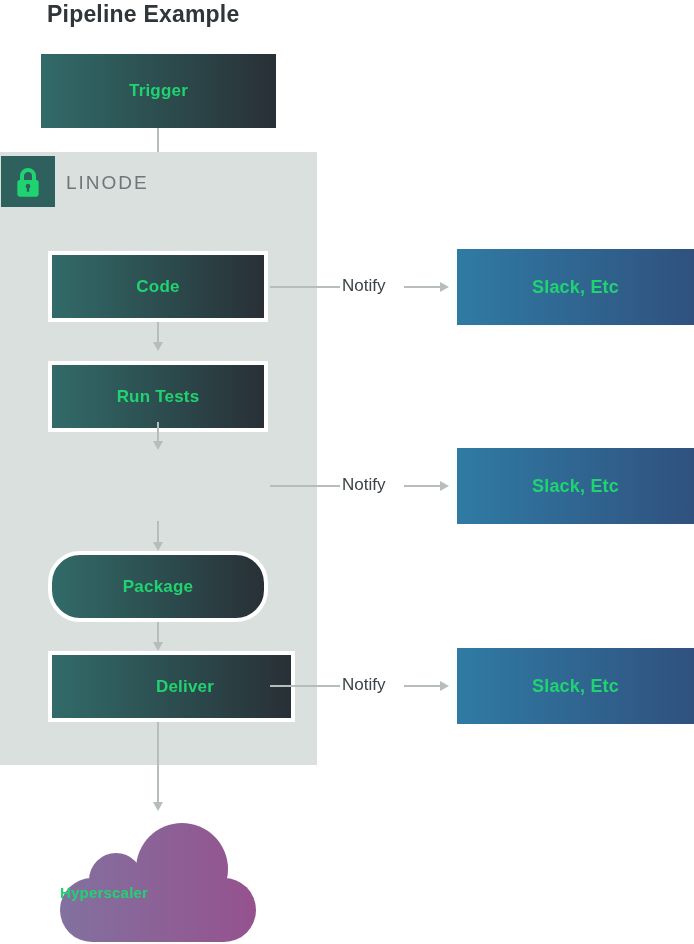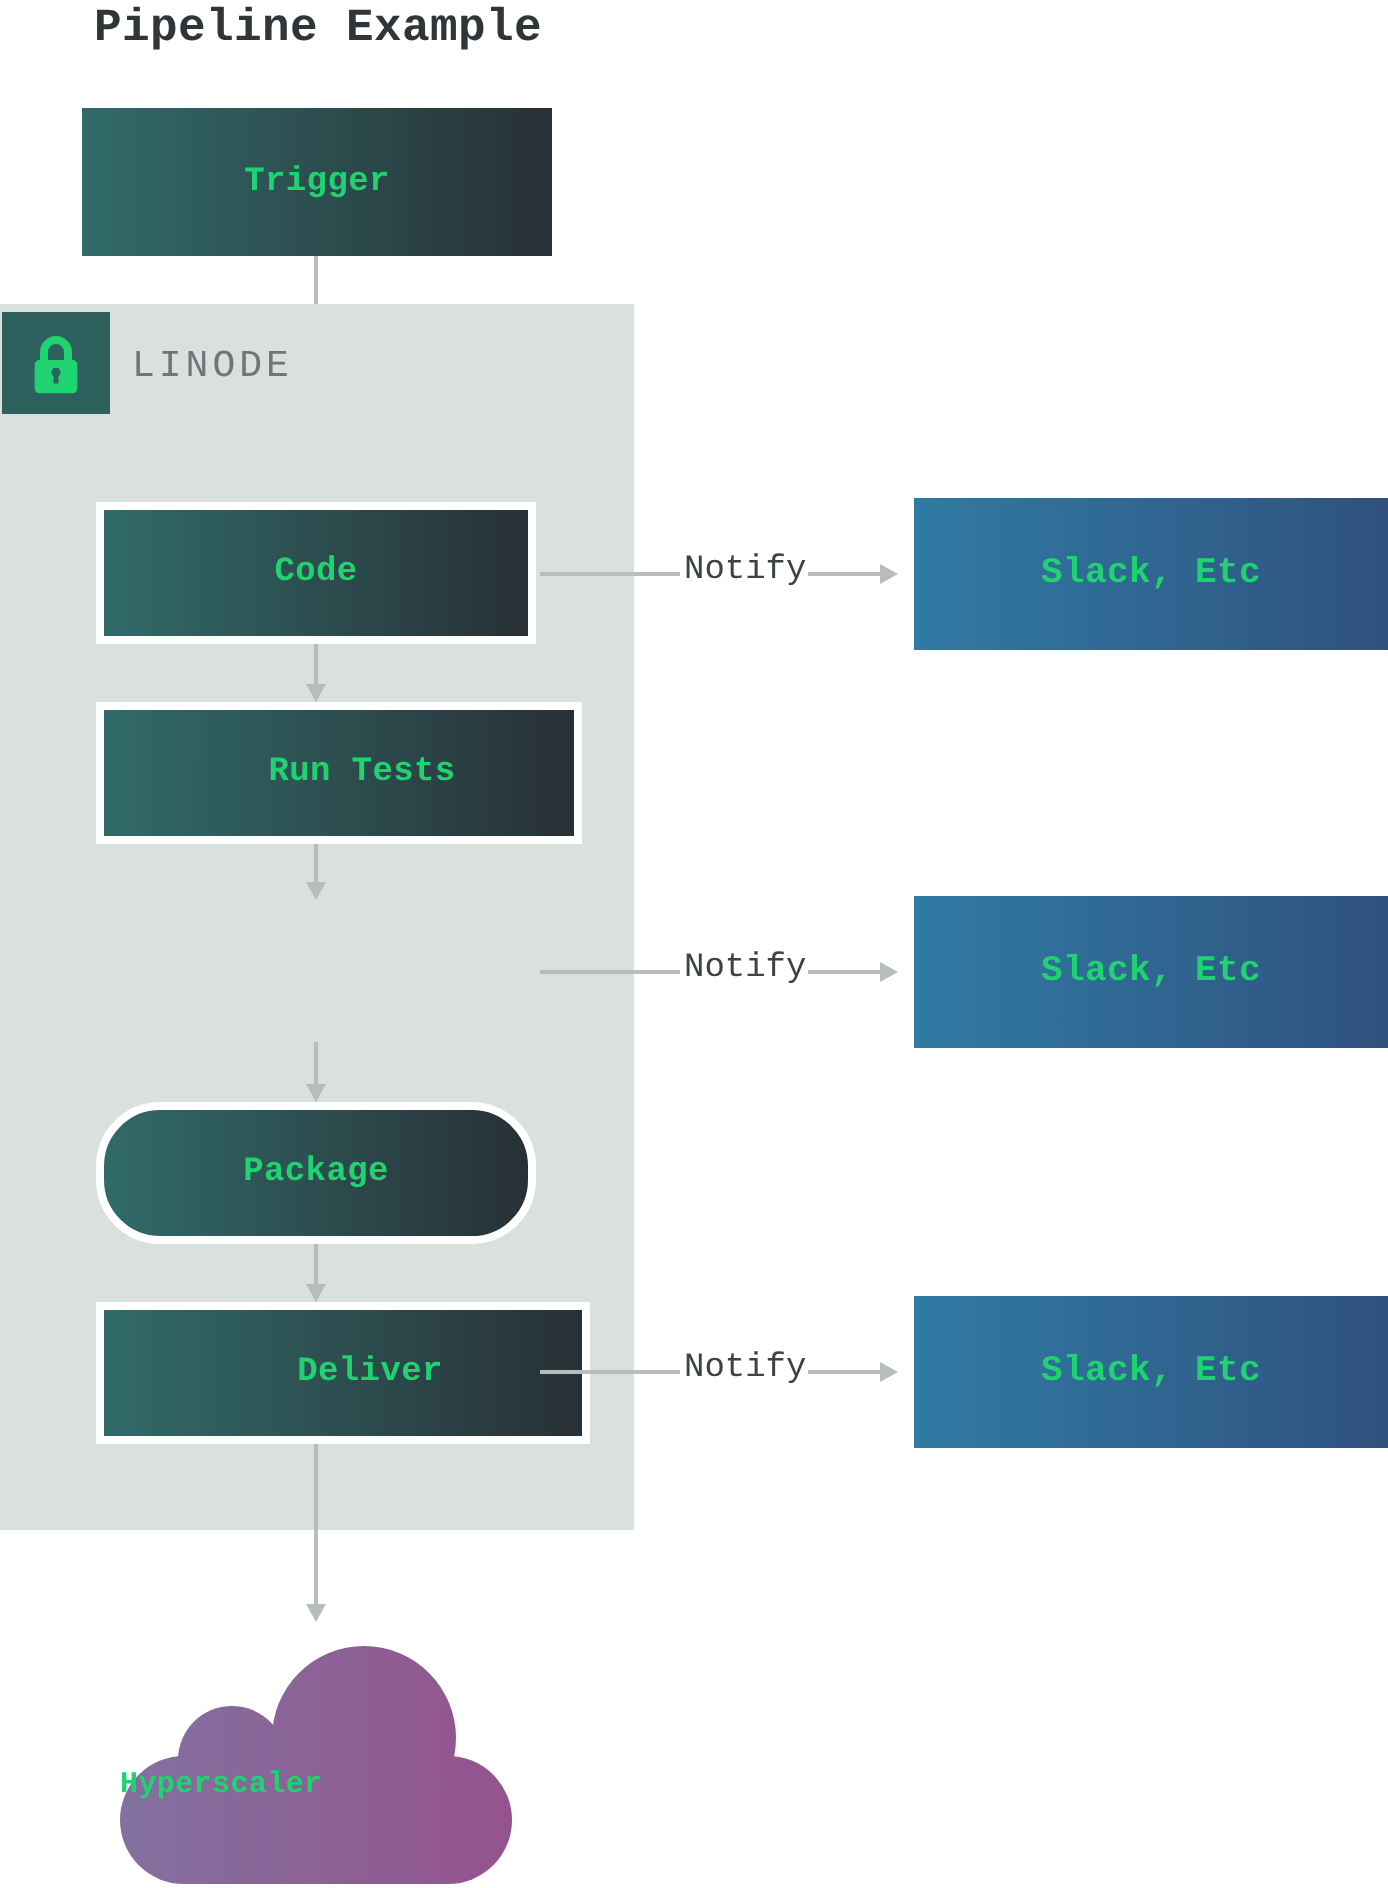--- a/index.html
+++ b/index.html
@@ -1,18 +1,18 @@
 <!DOCTYPE html>
 <html style="--green: #1fd470; --title_color: #2f3538; --label_color: #3c4246; --linode_color: #6e7679; --container_bg: #d9e0dd; --lock_bg: #2e605e; --box_start: #316b69; --box_end: #283036; --slack_start: #2f7ba4; --slack_end: #30517e; --cloud_start: #82719f; --cloud_end: #95528e; --line: #b7bdba;"><head>
 <meta charset="utf-8">
 <style>
   html,body{margin:0;padding:0;background:#fff;}
   .page{
     position:relative;width:694px;height:944px;background:#fff;overflow:hidden;
-    font-family:Liberation Mono, monospace;
+    font-family:Liberation Sans, sans-serif;
   }
   .title{
     position:absolute;left:47px;top:1px;margin:0;
     font-size:23px;font-weight:bold;color:var(--title_color,#2f3538);
     letter-spacing:0.2px;
   }
   .gradient-box{
     position:absolute;display:flex;align-items:center;justify-content:center;
     background:linear-gradient(90deg,var(--box_start,#316b69),var(--box_end,#283036));
   }
@@ -83,21 +83,21 @@
       <rect x="4" y="11" width="16" height="12.5" rx="1.8" fill="#1fd470"></rect>
       <circle cx="12" cy="15.6" r="1.7" fill="#2e605e"></circle>
       <rect x="11.1" y="16.2" width="1.8" height="3.6" fill="#2e605e"></rect>
     </svg>
   </div>
   <div class="linode-label">LINODE</div>
 
   <div class="gradient-box stage" style="top:251px;">
     <span class="lbl">Code</span>
   </div>
-  <div class="gradient-box stage" style="top:351px;padding-left:23px;">
+  <div class="gradient-box stage" style="top:361px;">
     <span class="lbl">Run Tests</span>
   </div>
   <div class="gradient-box stage" style="top:551px;border-radius:32px;">
     <span class="lbl">Package</span>
   </div>
   <div class="gradient-box stage" style="top:651px;padding-left:27px;">
     <span class="lbl">Deliver</span>
   </div>
 
   <div class="vline" style="left:157px;top:322px;height:20px;"></div>

